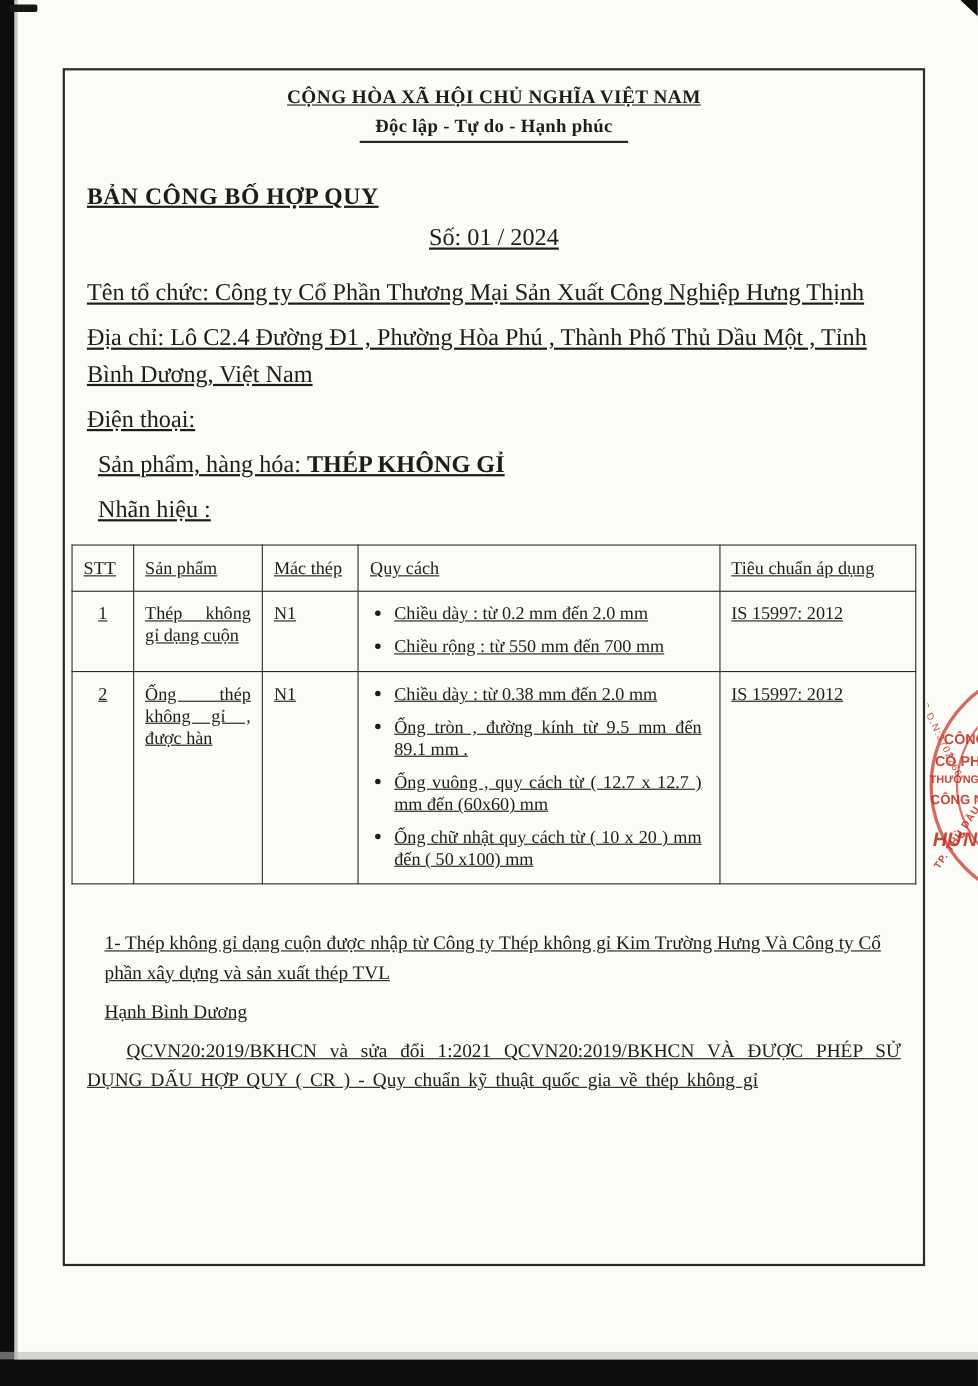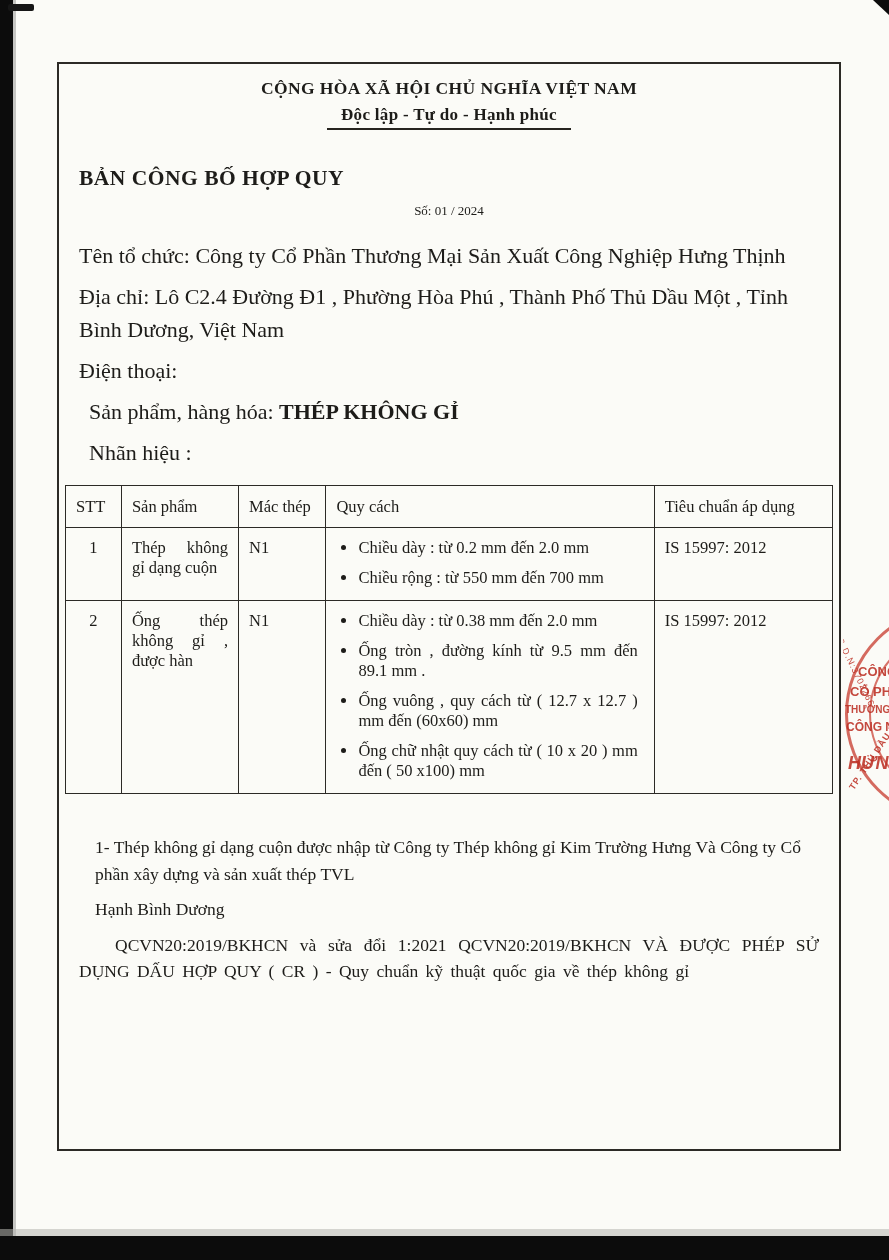--- a/index.html
+++ b/index.html
@@ -20,32 +20,33 @@
   .scan-bottom-smudge { position:absolute; left:0; bottom:24px; width:889px; height:7px; background:#b7b7b0; opacity:.55; z-index:5; }
   .scan-top-right { position:absolute; right:0; top:0; width:16px; height:15px; background:#0c0c0c; clip-path:polygon(100% 0,0 0,100% 100%); z-index:5; }
   .scan-top-left { position:absolute; left:8px; top:4px; width:26px; height:7px; background:#161616; border-radius:2px; z-index:5; }
 
   
   .frame {
     position:absolute; left:57px; top:62px; width:784px; height:1089px;
     border:2px solid #2c2a26;
     padding:10px 20px 0 20px;
     background:transparent;
+    text-decoration:underline;
   }
 
   .hdr { text-align:center; margin-top:4px; }
   .hdr-national { font-size:17.5px; font-weight:bold; letter-spacing:.4px; }
   .hdr-motto-wrap { text-align:center; margin-top:6px; }
   .hdr-motto {
     display:inline-block; font-size:17px; font-weight:bold;
     border-bottom:2px solid #26241f; padding:0 14px 3px 14px; letter-spacing:.3px;
   }
 
   .doc-title { text-align:left; font-size:21.5px; font-weight:bold; margin-top:36px; letter-spacing:.5px; }
-  .doc-number { text-align:center; font-size:13px; margin-top:12px; }
+  .doc-number { text-align:center; font-size:22px; margin-top:12px; }
 
   .info { margin-top:20px; font-size:22px; line-height:1.5; }
   .info p { margin-top:8px; }
   .indent-sm { padding-left:10px; }
   .bold { font-weight:bold; }
 
   table.spec {
     width:calc(100% + 28px); margin-left:-14px; margin-top:16px;
     border-collapse:collapse; font-size:16.5px;
   }

